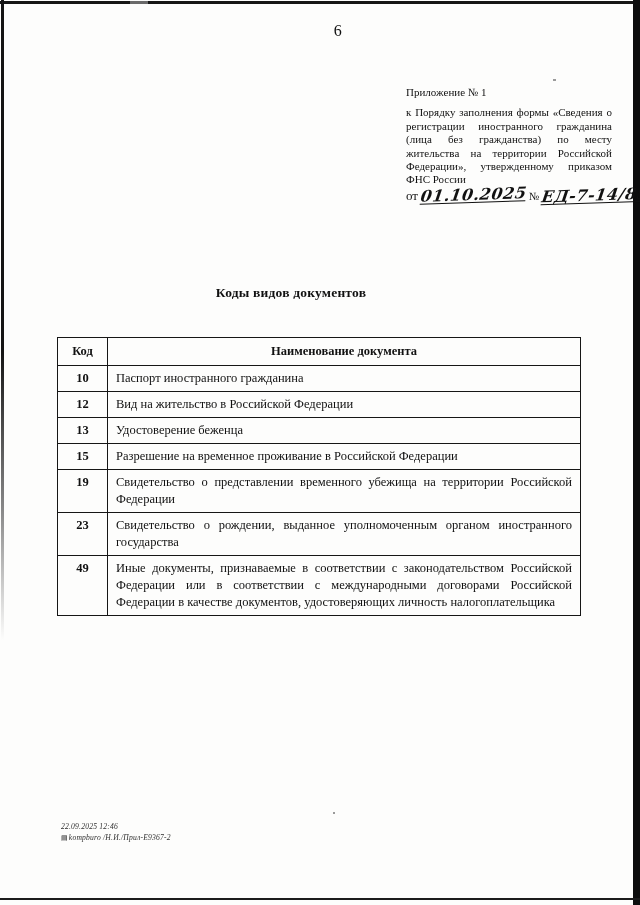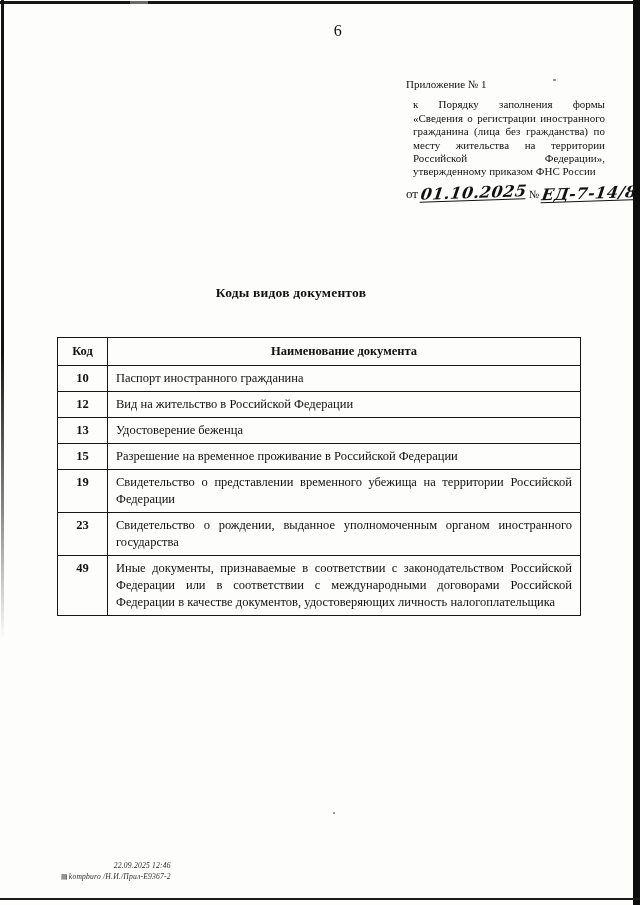--- a/index.html
+++ b/index.html
@@ -22,22 +22,22 @@
 
   .page-number{
     position:absolute;top:22px;left:0;width:676px;
     text-align:center;font-size:16px;letter-spacing:.5px;
   }
 
   .appendix{
     position:absolute;left:406px;top:78px;width:206px;
     font-size:11px;line-height:13.4px;
   }
-  .appendix-label{margin:0 0 7px 0;}
-  .appendix-body{text-align:justify;text-justify:inter-word;margin:7px;}
+  .appendix-label{margin:8px 0 7px 0;}
+  .appendix-body{text-align:justify;text-justify:inter-word;margin:0;}
   .appendix-sign-line{position:relative;margin-top:1px;white-space:nowrap;}
   .hw{
     display:inline-block;
     font-family:"DejaVu Serif",serif;
     font-style:italic;font-weight:bold;
     font-size:16px;line-height:14px;
     transform:skewX(-10deg) rotate(-2deg);
     letter-spacing:.5px;
   }
   .hw-underline{border-bottom:1.6px solid #111;}
@@ -58,23 +58,23 @@
     border:1.6px solid #161616;
     padding:4px 8px;
     vertical-align:top;
   }
   .codes-table .col-code{width:50px;}
   .codes-table th{font-weight:bold;padding:5px 4px;}
   .cell-code{text-align:center;font-weight:bold;}
   .cell-name{text-align:justify;text-justify:inter-word;}
 
   .footer-stamp{
-    position:absolute;left:61px;top:861px;
+    position:absolute;left:61px;top:822px;
     font-size:7.6px;line-height:10.5px;
-    font-style:italic;color:#2e2e2e;letter-spacing:.2px;text-align:right;
+    font-style:italic;color:#2e2e2e;letter-spacing:.2px;
   }
   .stamp-icon{font-style:normal;font-size:7px;color:#2e2e2e;margin-right:1px;}
 </style>
 </head>
 <body>
 
 <div class="page">
 
   <div class="scan-edge-top"></div>
   <div class="scan-edge-left"></div>

